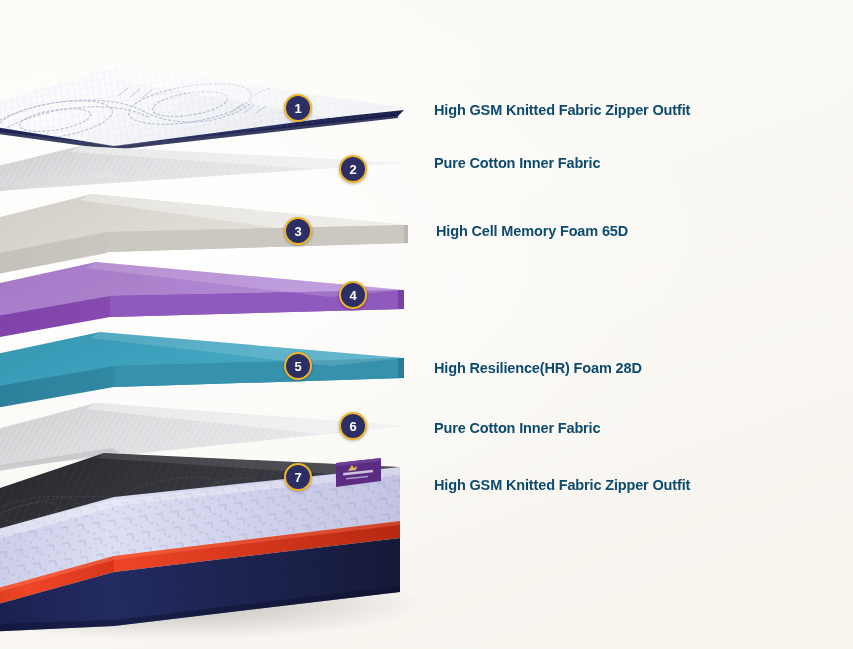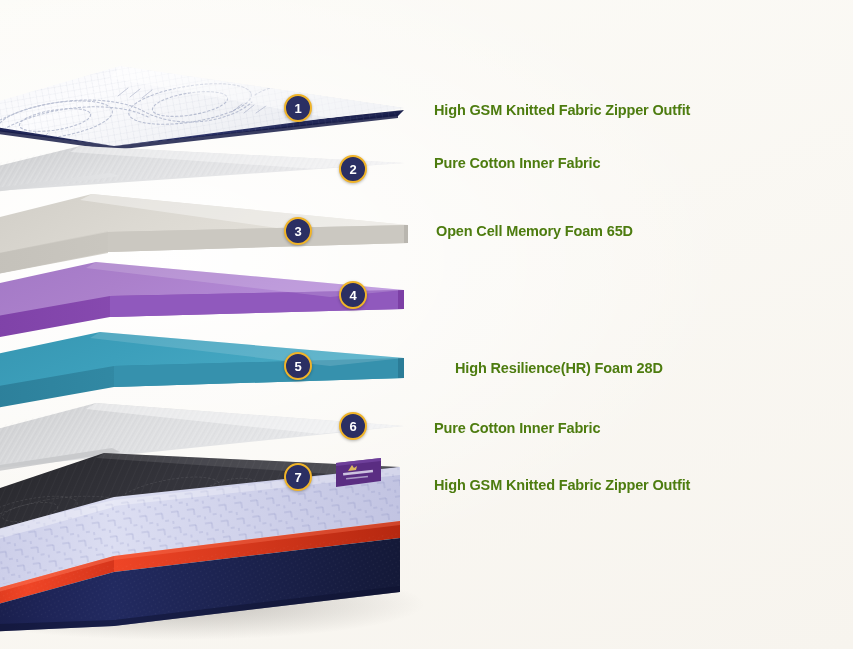--- a/index.html
+++ b/index.html
@@ -47,21 +47,21 @@
   .label-row {
     position: absolute;
     left: 434px;
     pointer-events: auto;
     white-space: nowrap;
   }
   .label-text {
     font-size: 14.5px;
     font-weight: bold;
     letter-spacing: -0.15px;
-    color: #4d7c0f;
+    color: #0c4a6e;
     line-height: 1;
   }
 
   
   .badge {
     position: absolute;
     width: 28px;
     height: 28px;
     border-radius: 50%;
     background: #2b2f63;
@@ -411,23 +411,23 @@
   </div>
 
   <div class="labels">
     <div class="label-row" style="top:101px;">
       <span class="label-text">High GSM Knitted Fabric Zipper Outfit</span>
     </div>
     <div class="label-row" style="top:154px;">
       <span class="label-text">Pure Cotton Inner Fabric</span>
     </div>
     <div class="label-row" style="top:222px; left:436px;">
-      <span class="label-text">Open Cell Memory Foam 65D</span>
-    </div>
-    <div class="label-row" style="top:359px;margin-left:21px;">
+      <span class="label-text">High Cell Memory Foam 65D</span>
+    </div>
+    <div class="label-row" style="top:359px;">
       <span class="label-text">High Resilience(HR) Foam 28D</span>
     </div>
     <div class="label-row" style="top:419px;">
       <span class="label-text">Pure Cotton Inner Fabric</span>
     </div>
     <div class="label-row" style="top:476px;">
       <span class="label-text">High GSM Knitted Fabric Zipper Outfit</span>
     </div>
   </div>
 

